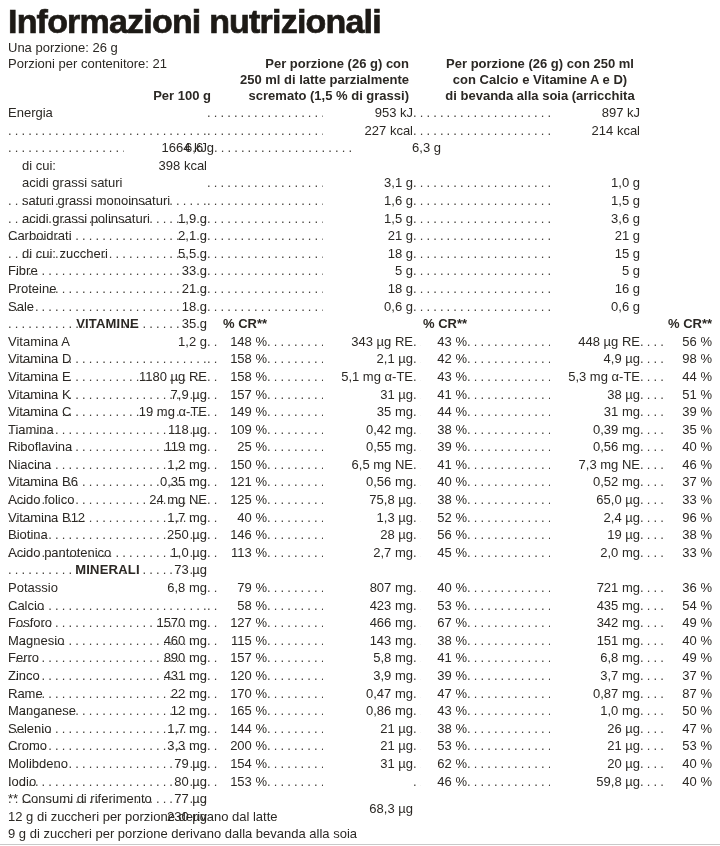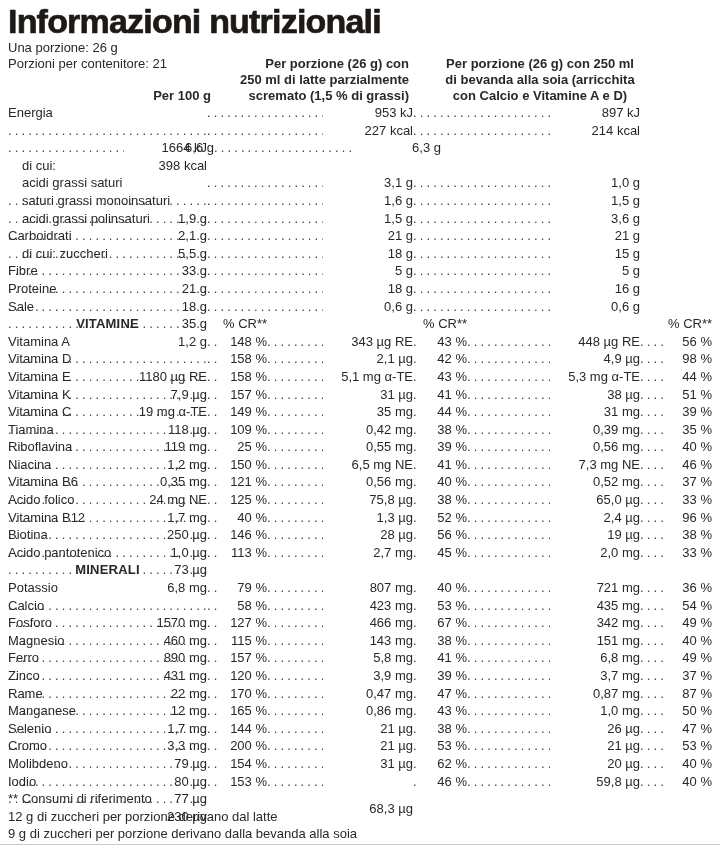--- a/index.html
+++ b/index.html
@@ -22,43 +22,43 @@
   .lbl{flex:none;}
   .ind{padding-left:14px;}
   .fl{flex:1 1 0;min-width:0;}
   .d{overflow:hidden;color:#44403a;}
   .d::before{content:". . . . . . . . . . . . . . . . . . . . . . . . . . . . . . . . . . . . . . . . . . . . . . . . . . . . . . . . . . . .";
              word-spacing:-0.5px;}
   .g{flex:none;overflow:hidden;}
   .v{flex:none;text-align:right;padding-left:4px;}
   .p{flex:none;width:46px;text-align:right;padding-left:2px;}
   .sec .lbl{font-weight:bold;letter-spacing:0.2px;text-align:center;}
-  .sec .p{font-weight:normal;text-align:right;}
+  .sec .p{font-weight:bold;text-align:right;}
   .foot{padding-left:8px;font-size:13px;line-height:17.6px;}
   .bottom-rule{position:absolute;left:0;bottom:1px;width:720px;border-top:1px solid #c9c9c9;}
 </style>
 </head>
 <body>
 
 <div class="page">
   <h1 class="title">Informazioni nutrizionali</h1>
   <div class="sub">Una porzione: 26 g</div>
 
   <div class="head">
     <div class="servings">Porzioni per contenitore: 21</div>
     <div class="per100">Per 100 g</div>
     <div class="midhead">
       <div>Per porzione (26 g) con</div>
       <div>250 ml di latte parzialmente</div>
       <div>scremato (1,5 % di grassi)</div>
     </div>
     <div class="soyhead">
       <div>Per porzione (26 g) con 250 ml</div>
+      <div>con Calcio e Vitamine A e D)</div>
       <div>di bevanda alla soia (arricchita</div>
-      <div>con Calcio e Vitamine A e D)</div>
     </div>
   </div>
 
   <div id="rows" class="rows">
       <div class="row">
         <span class="c1">
           <span class="lbl">Energia</span>
           <span class="d fl"></span>
           <span class="v">1664 kJ</span>
         </span>

